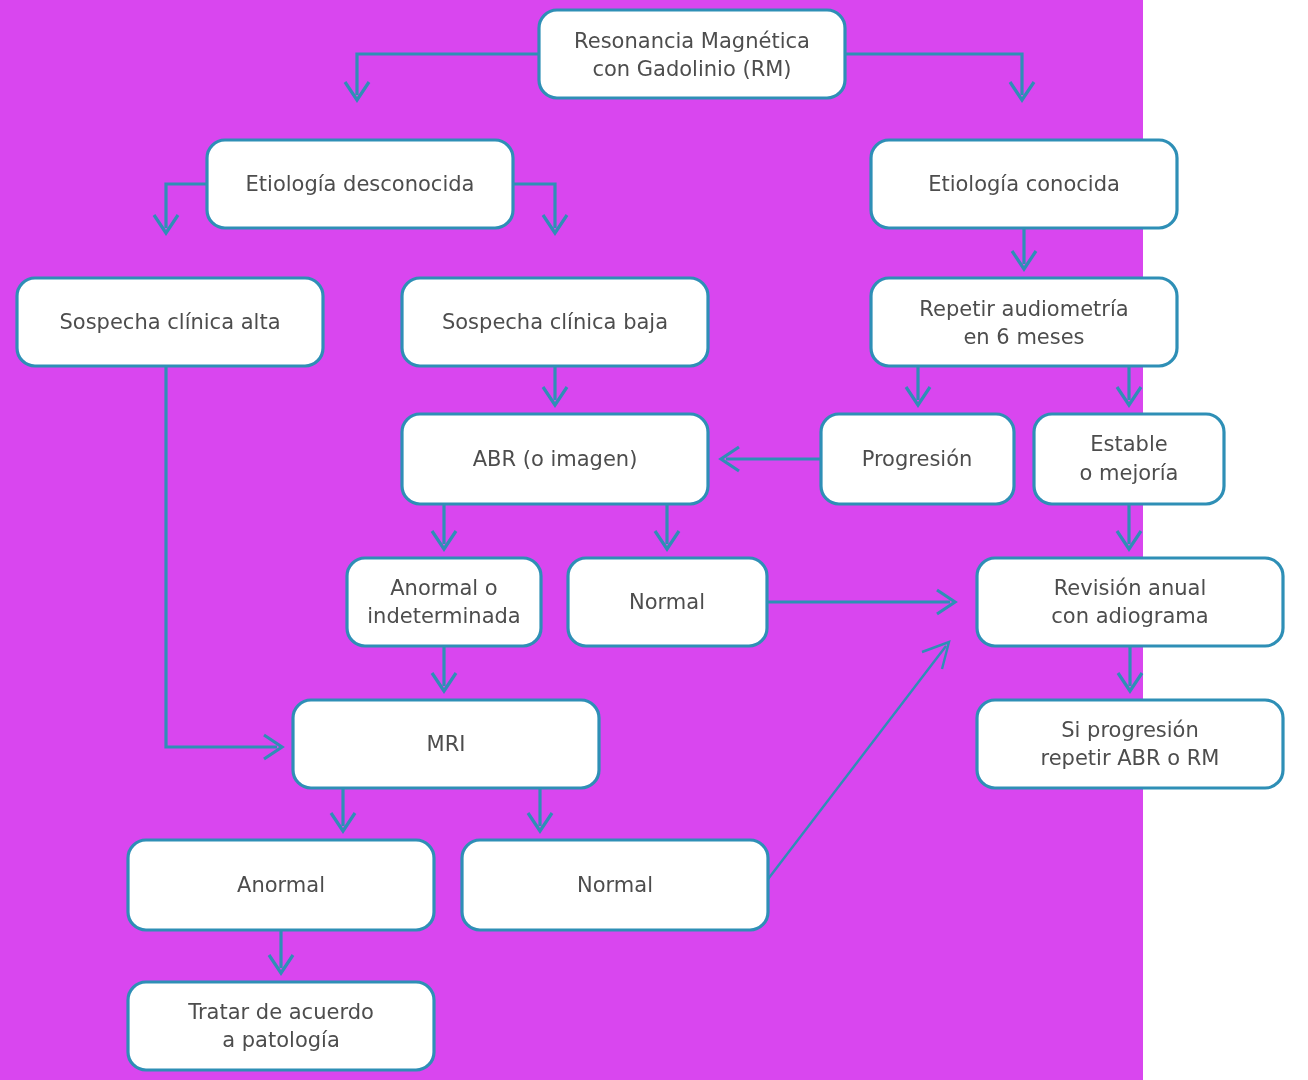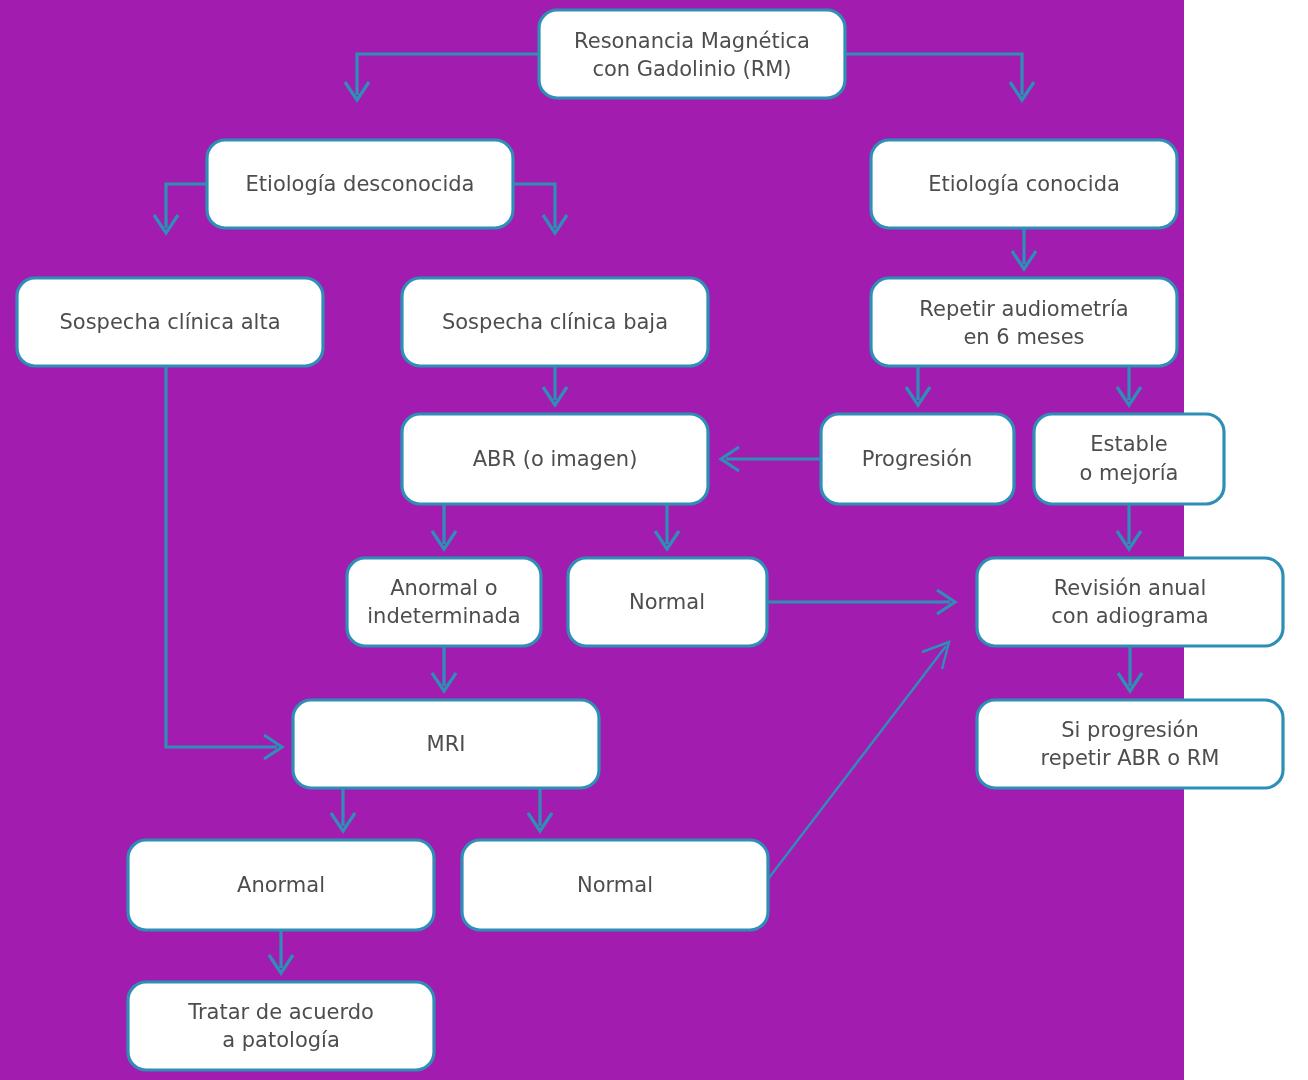--- a/index.html
+++ b/index.html
@@ -10,22 +10,21 @@
   body {
     width: 1308px;
     height: 1080px;
     font-family: "DejaVu Sans", sans-serif;
     overflow: hidden;
   }
   #diagram-root {
     position: relative;
     width: 1143px;
     height: 1080px;
-    background: #a21caf;
-    padding-left: 41px;
+    background: #d946ef;
   }
   svg#flow-svg {
     position: absolute;
     left: 0;
     top: 0;
     width: 1308px;
     height: 1080px;
     display: block;
   }
   .node-box {

